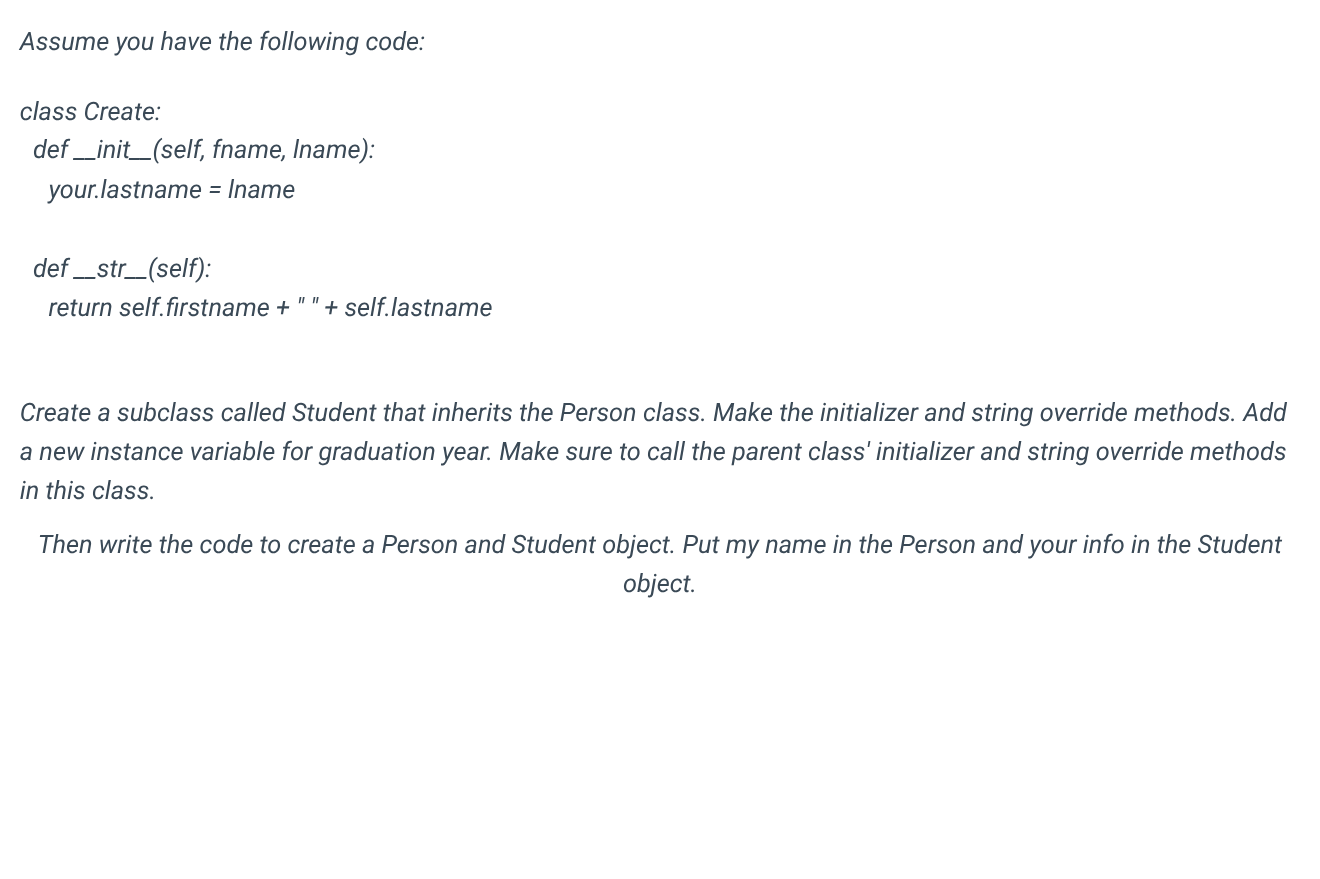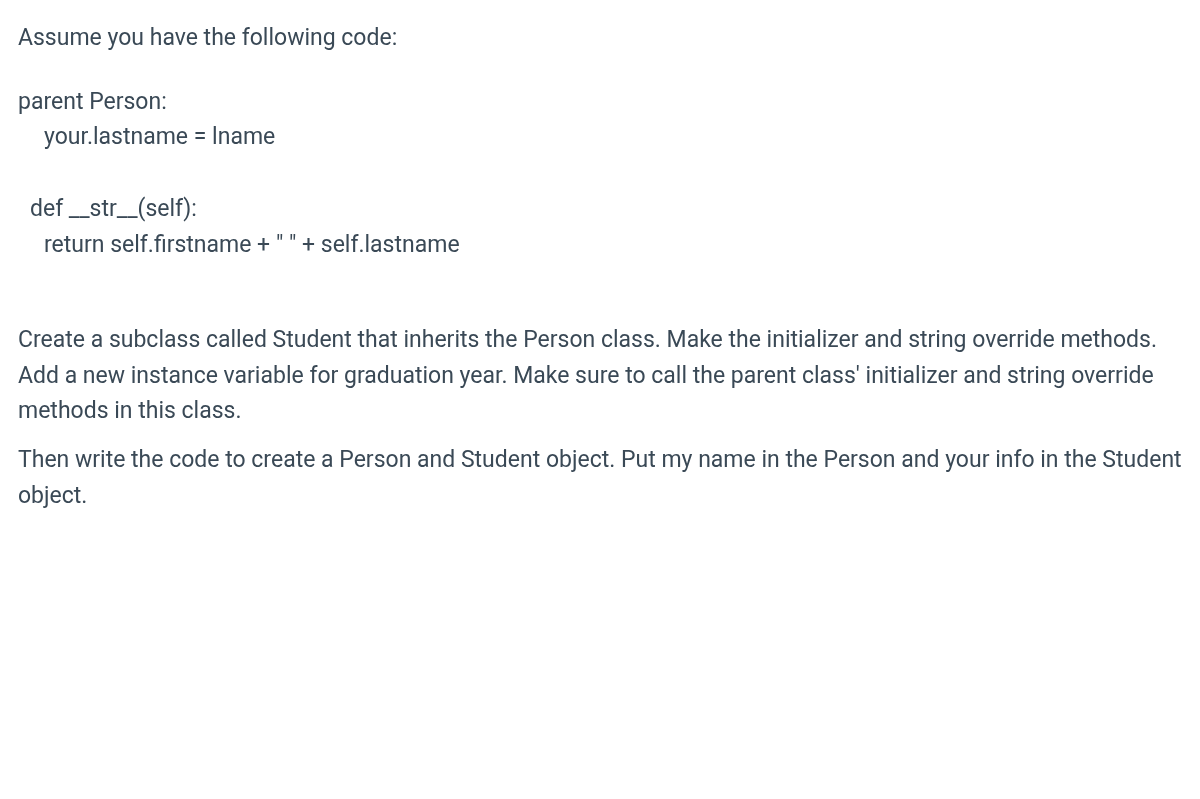--- a/index.html
+++ b/index.html
@@ -1,18 +1,19 @@
 <!DOCTYPE html>
 <html><head>
   <meta charset="utf-8">
   <style>
     * {
       margin: 0;
       padding: 0;
       box-sizing: border-box;
+      font-style: italic;
     }
     body {
       font-family: -apple-system, BlinkMacSystemFont, "Segoe UI", Roboto, Helvetica, Arial, sans-serif;
       background: #ffffff;
       color: #3a4956;
       padding: 20px 18px;
       width: 1200px;
       line-height: 1.55;
       font-size: 23px;
     }
@@ -32,29 +33,31 @@
       padding-left: 26px;
     }
     .code-gap {
       height: 36px;
     }
     .instruction-1 {
       margin-bottom: 13px;
     }
     .instruction-2 {
       margin-bottom: 17px;
+      text-align: center;
     }
   </style>
 </head>
 <body>
 
 <div class="intro">Assume you have the following code:</div>
 
 <div class="code-block">
-  <div class="code-line">parent Person:</div>
+  <div class="code-line">class Create:</div>
+  <div class="code-line indent-1">def __init__(self, fname, lname):</div>
   <div class="code-line indent-2">your.lastname = lname</div>
   <div class="code-gap"></div>
   <div class="code-line indent-1">def __str__(self):</div>
   <div class="code-line indent-2">return self.firstname + " " + self.lastname</div>
 </div>
 
 <div class="instruction-1">Create a subclass called Student that inherits the Person class.  Make the initializer and string override methods.  Add a new instance variable for graduation year.  Make sure to call the parent class' initializer and string override methods in this class.</div>
 
 <div class="instruction-2">Then write the code to create a Person and Student object.  Put my name in the Person and your info in the Student object.</div>
 

